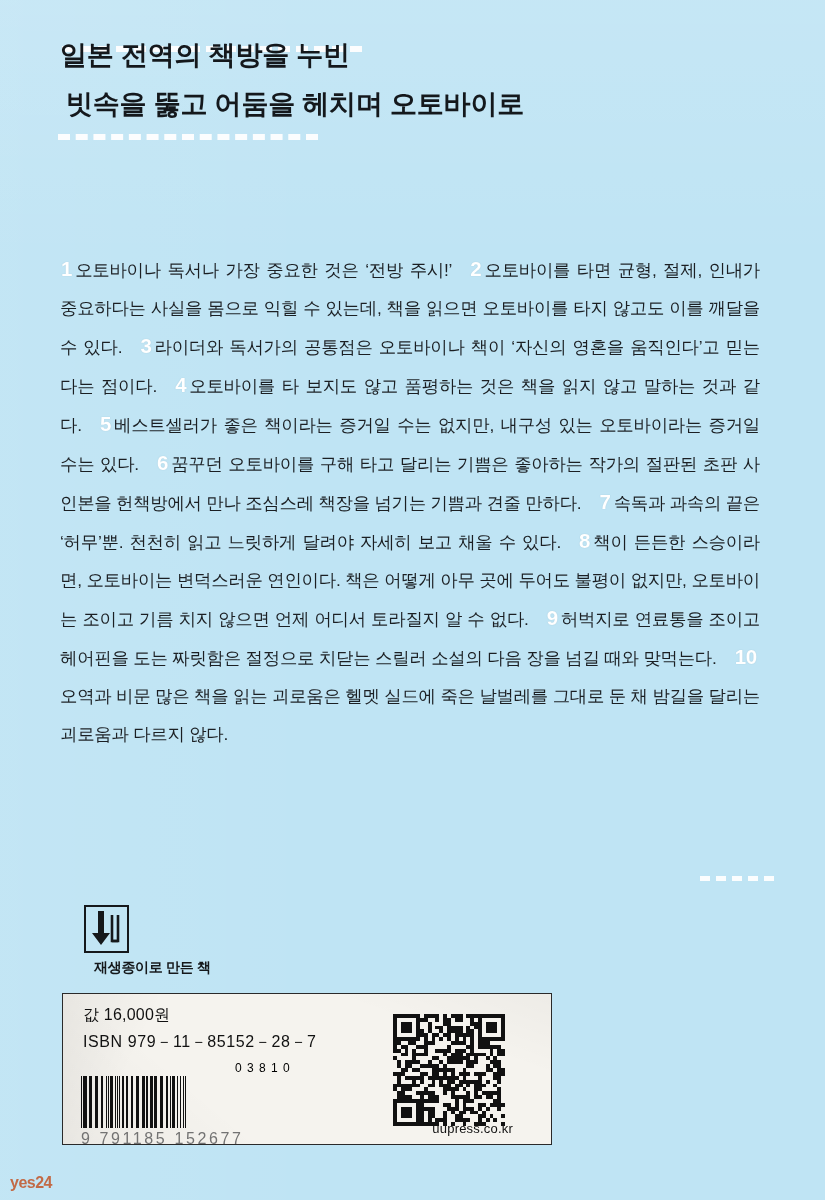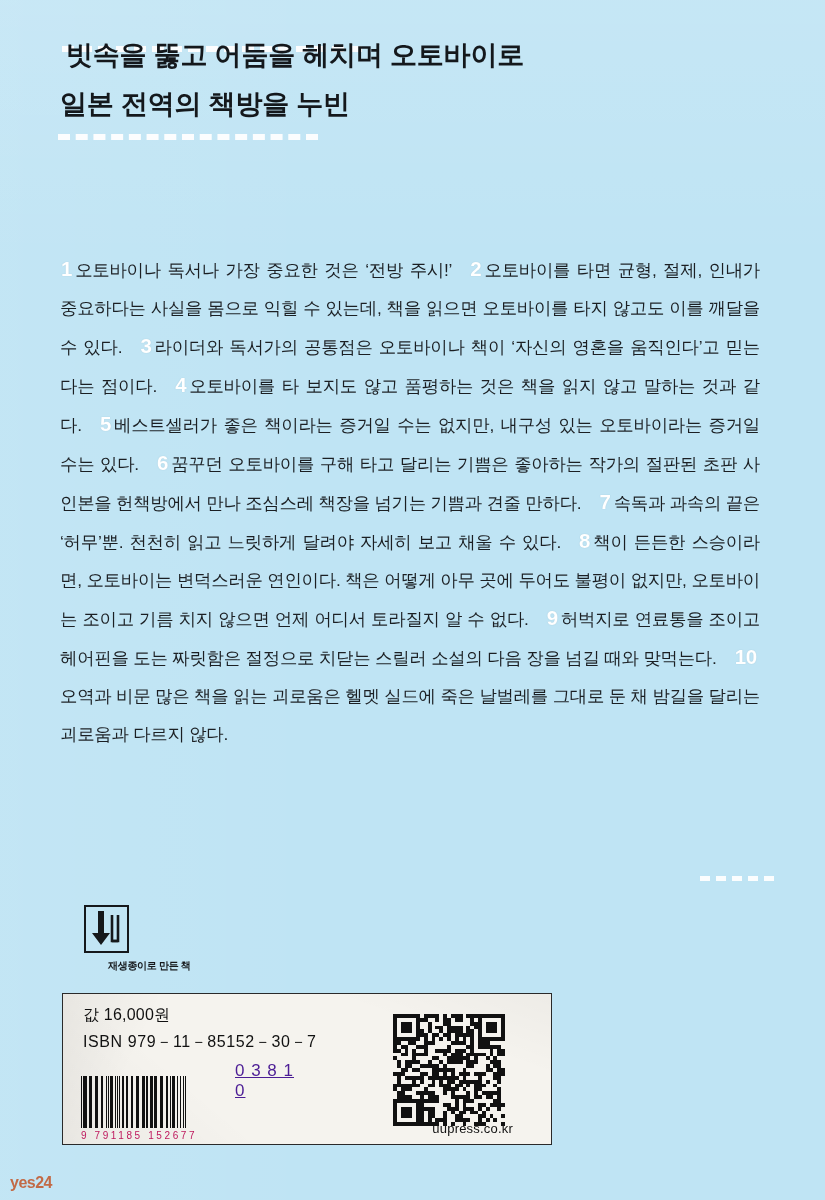--- a/index.html
+++ b/index.html
@@ -111,25 +111,25 @@
   .recycle-box {
     width: 45px;
     height: 48px;
     border: 2.5px solid #15181b;
     position: relative;
     margin-left: 6px;
     box-sizing: border-box;
   }
   .recycle-box svg { display: block; }
   .recycle-caption {
-    font-size: 10px;
+    font-size: 14px;
     color: #15181b;
     font-weight: bold;
     margin-top: 6px;
-    margin-left: 30px;
+    margin-left: 16px;
     letter-spacing: -0.3px;
     white-space: nowrap;
   }
 
   
   .isbn-panel {
     position: absolute;
     left: 62px;
     top: 993px;
     width: 490px;
@@ -172,40 +172,39 @@
     position: absolute;
     left: 18px;
     top: 82px;
     width: 228px;
     z-index: 4;
   }
   .barcode-addon {
     position: absolute;
     left: 154px;
     top: -15px;
-    font-size: 17px;
+    font-size: 12px;
     letter-spacing: 1px;
-    color: #4c1d95;
-    text-decoration: underline;
+    color: #000000;
   }
   .barcode-bars {
     display: flex;
     align-items: flex-end;
     height: 52px;
     gap: 0;
   }
   .barcode-bars span {
     display: block;
     background: #111;
     height: 100%;
   }
   .barcode-digits {
-    font-size: 10px;
+    font-size: 16px;
     letter-spacing: 2.6px;
-    color: #be185d;
+    color: #737373;
     margin-top: 2px;
     white-space: nowrap;
   }
 
   
   .qr-wrap {
     position: absolute;
     right: 46px;
     top: 20px;
     width: 112px;
@@ -237,22 +236,22 @@
 </style>
 </head>
 <body>
 
 <div class="page">
 
   <div class="dash-deco d1"></div>
   <div class="dash-deco d2"></div>
 
   <div class="headline">
+    <div class="headline-line l2">일본 전역의 책방을 누빈</div>
     <div class="headline-line l1">빗속을 뚫고 어둠을 헤치며 오토바이로</div>
-    <div class="headline-line l2">일본 전역의 책방을 누빈</div>
   </div>
 
   <div class="body-copy" id="body-copy"><span class="num">1</span><span>오토바이나 독서나 가장 중요한 것은 ‘전방 주시!’ </span><span class="num">2</span><span>오토바이를 타면 균형, 절제, 인내가 중요하다는 사실을 몸으로 익힐 수 있는데, 책을 읽으면 오토바이를 타지 않고도 이를 깨달을 수 있다. </span><span class="num">3</span><span>라이더와 독서가의 공통점은 오토바이나 책이 ‘자신의 영혼을 움직인다’고 믿는다는 점이다. </span><span class="num">4</span><span>오토바이를 타 보지도 않고 품평하는 것은 책을 읽지 않고 말하는 것과 같다. </span><span class="num">5</span><span>베스트셀러가 좋은 책이라는 증거일 수는 없지만, 내구성 있는 오토바이라는 증거일 수는 있다. </span><span class="num">6</span><span>꿈꾸던 오토바이를 구해 타고 달리는 기쁨은 좋아하는 작가의 절판된 초판 사인본을 헌책방에서 만나 조심스레 책장을 넘기는 기쁨과 견줄 만하다. </span><span class="num">7</span><span>속독과 과속의 끝은 ‘허무’뿐. 천천히 읽고 느릿하게 달려야 자세히 보고 채울 수 있다. </span><span class="num">8</span><span>책이 든든한 스승이라면, 오토바이는 변덕스러운 연인이다. 책은 어떻게 아무 곳에 두어도 불평이 없지만, 오토바이는 조이고 기름 치지 않으면 언제 어디서 토라질지 알 수 없다. </span><span class="num">9</span><span>허벅지로 연료통을 조이고 헤어핀을 도는 짜릿함은 절정으로 치닫는 스릴러 소설의 다음 장을 넘길 때와 맞먹는다. </span><span class="num">10</span><span>오역과 비문 많은 책을 읽는 괴로움은 헬멧 실드에 죽은 날벌레를 그대로 둔 채 밤길을 달리는 괴로움과 다르지 않다.</span></div>
 
   <div class="recycle">
     <div class="recycle-box">
       <svg width="41" height="44" viewBox="0 0 41 44" aria-hidden="true">
         <path d="M12 4 L12 26 L6 26 L15 38 L24 26 L18 26 L18 4 Z" fill="#15181b"></path>
         <path d="M24 40 L24 18 L30 18 L21 6 L12 18 L18 18 L18 40 Z" fill="#15181b" opacity="0"></path>
         <path d="M31 40 L31 20 L37 20 L28 8 L19 20 L25 20 L25 40 Z" fill="#15181b" opacity="0"></path>
@@ -267,21 +266,21 @@
         <path d="M26 34 L32 34 L32 8" fill="none" stroke="#15181b" stroke-width="2.6"></path>
       </svg>
     </div>
     <div class="recycle-caption">재생종이로 만든 책</div>
   </div>
 
   <div class="dash-deco d3"></div>
 
   <div class="isbn-panel">
     <div class="price-text">값 16,000원</div>
-    <div class="isbn-text">ISBN  979－11－85152－30－7</div>
+    <div class="isbn-text">ISBN  979－11－85152－28－7</div>
 
     <div class="barcode-wrap">
       <div class="barcode-addon">0 3 8 1 0</div>
       <div class="barcode-bars" id="barcode-bars">
           <span style="width: 1px; background: rgb(17, 17, 17);"></span>
           <span style="width: 1px; background: transparent;"></span>
           <span style="width: 1px; background: rgb(17, 17, 17);"></span>
           <span style="width: 3px; background: rgb(17, 17, 17);"></span>
           <span style="width: 2px; background: transparent;"></span>
           <span style="width: 3px; background: rgb(17, 17, 17);"></span>

